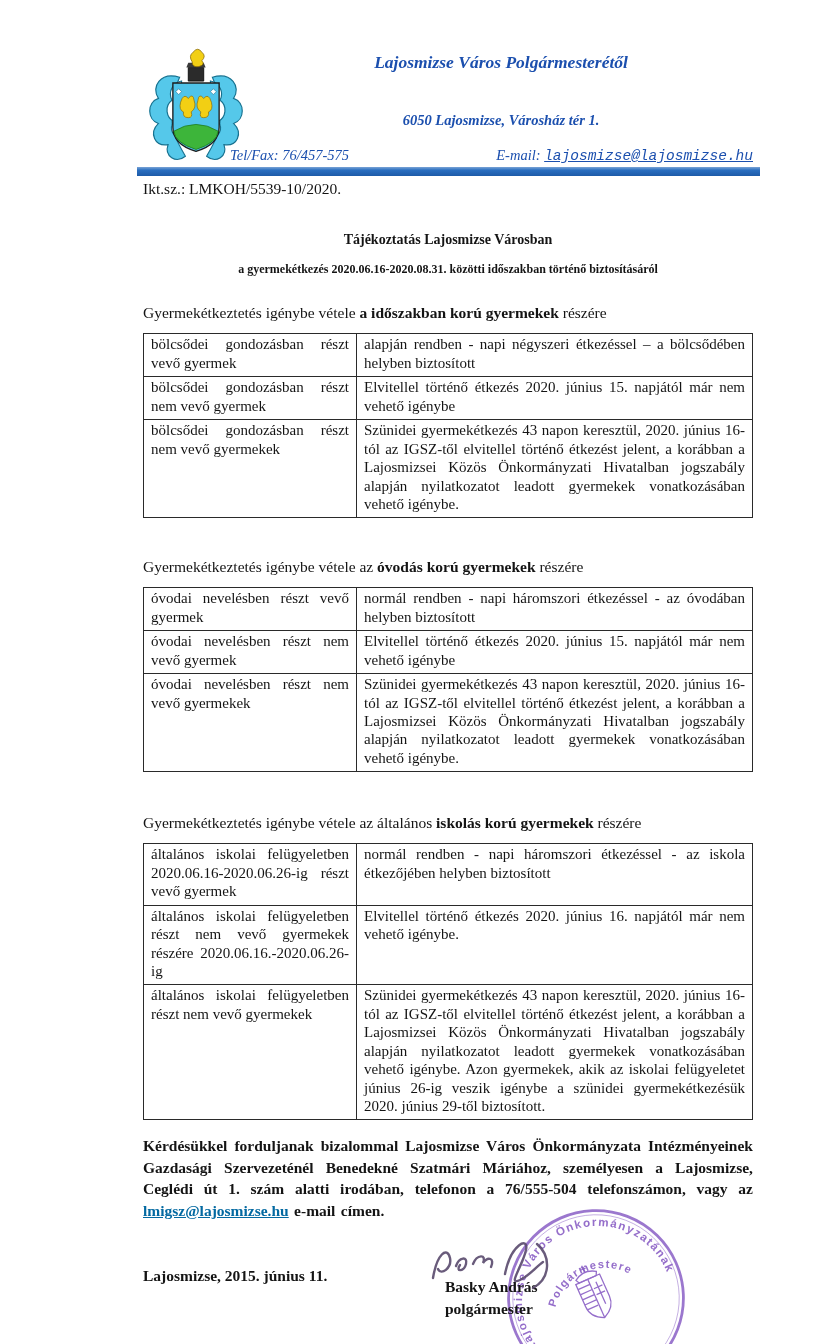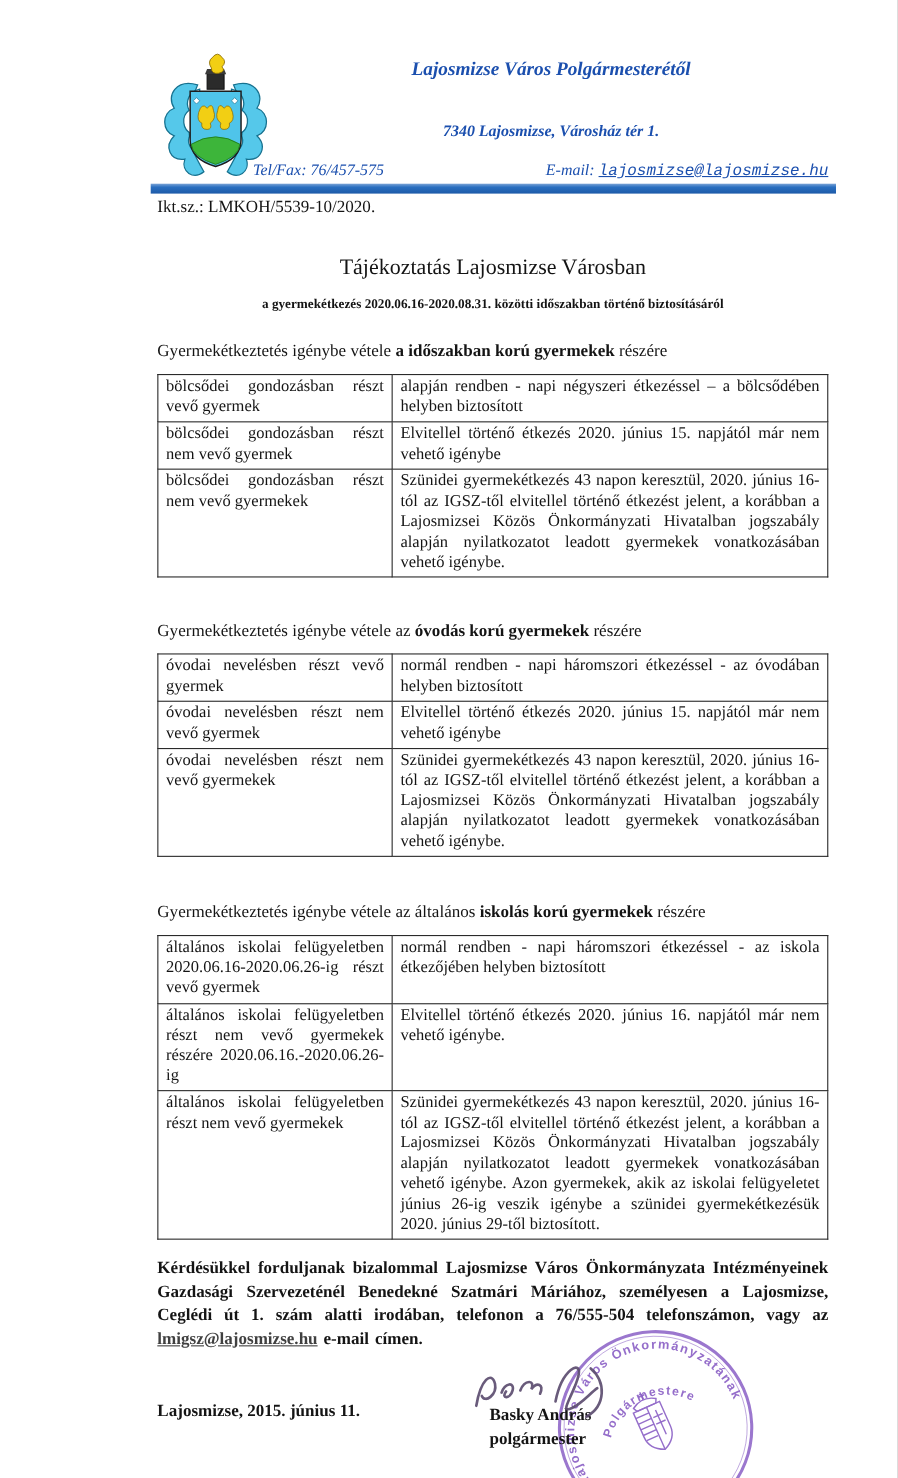--- a/index.html
+++ b/index.html
@@ -19,42 +19,42 @@
         color:#1b4fae;font-weight:bold;font-style:italic;font-size:14.5px;}
   .contact{position:absolute;bottom:0;left:0;right:0;display:flex;
            justify-content:space-between;color:#1b4fae;font-style:italic;
            font-size:14.5px;padding-left:87px;}
   .contact a{color:#1b4fae;text-decoration:underline;font-family:Liberation Mono, monospace;}
   .bar{height:9px;margin:3px -7px 0 -6px;
        background:linear-gradient(#7aa3d6 0%,#2a6fc0 35%,#1d5aa8 100%);}
   .ref{margin-top:4px;font-size:15.5px;}
 
   
-  .title1{margin-top:34px;text-align:center;font-weight:normal;font-size:20px;}
+  .title1{margin-top:34px;text-align:center;font-weight:bold;font-size:14px;}
   .title2{margin-top:12px;text-align:center;font-weight:bold;font-size:12px;
           line-height:1.62;}
 
   
   .intro{display:block;font-size:15.5px;}
   .intro-1{margin-top:25px;}
   .intro-2{margin-top:40px;}
   .intro-3{margin-top:42px;}
   .intro b{font-weight:bold;}
 
   table.meals{border-collapse:collapse;width:100%;margin-top:11px;
               font-size:15px;table-layout:fixed;}
   table.meals td{border:1px solid #2a2a2a;vertical-align:top;
                  padding:1px 7px 4px 7px;line-height:1.23;text-align:justify;margin-top:23px;}
   td.col-l{width:198px;}
   td.ta-left{text-align:left;}
 
   
   .closing{margin-top:15px;font-weight:bold;font-size:15.5px;line-height:1.38;
            text-align:justify;word-spacing:1.5px;}
-  .closing a{color:#404040;text-decoration:underline;}
+  .closing a{color:#0369a1;text-decoration:underline;}
 
   
   .date{margin-top:46px;font-weight:bold;font-size:15.5px;}
   .signer{position:absolute;left:445px;top:1276px;font-weight:bold;
           font-size:15.5px;line-height:1.42;z-index:3;}
   .sig{position:absolute;left:425px;top:1234px;z-index:4;}
   .stamp{position:absolute;left:503px;top:1205px;z-index:2;}
   .stamp text{font-family:"Liberation Sans",sans-serif;font-weight:bold;}
 </style>
 </head>
@@ -87,21 +87,21 @@
           <path d="M39 56 q3 -10 8 -4 q5 -6 6 2 q3 8 -3 12 q2 6 -3 6 q-6 0 -5 -6 q-5 -2 -3 -10 Z"></path>
           <path d="M71 56 q-3 -10 -8 -4 q-5 -6 -6 2 q-3 8 3 12 q-2 6 3 6 q6 0 5 -6 q5 -2 3 -10 Z"></path>
         </g>
         <g fill="#ffffff" stroke="#1d6d8a" stroke-width="0.6">
           <path d="M37 42 l3 3 l-3 3 l-3 -3 z"></path>
           <path d="M73 42 l3 3 l-3 3 l-3 -3 z"></path>
         </g>
       </svg>
 
       <div class="office">Lajosmizse Város Polgármesterétől</div>
-      <div class="addr">7340 Lajosmizse, Városház tér 1.</div>
+      <div class="addr">6050 Lajosmizse, Városház tér 1.</div>
       <div class="contact">
         <span>Tel/Fax: 76/457-575</span>
         <span><span>E-mail: </span><a href="#">lajosmizse@lajosmizse.hu</a></span>
       </div>
     </div>
 
     <div class="bar"></div>
     <div class="ref">Ikt.sz.: LMKOH/5539-10/2020.</div>
 
     <div class="title1">Tájékoztatás Lajosmizse Városban</div>

